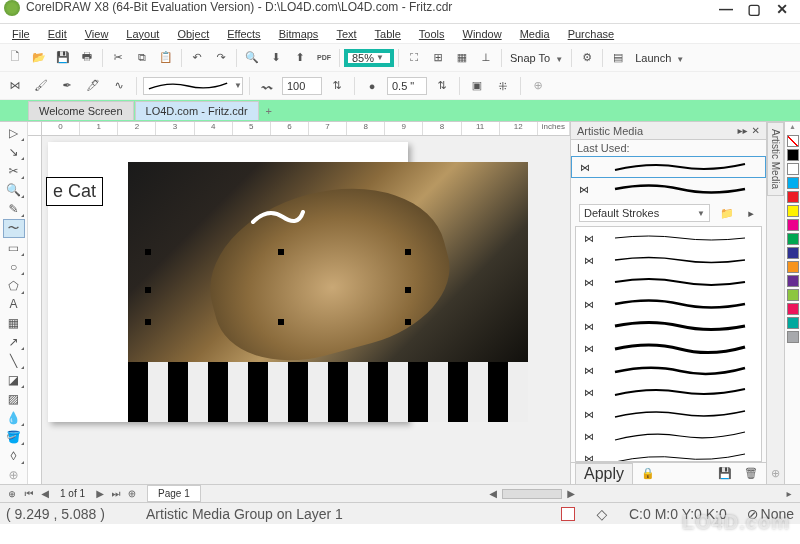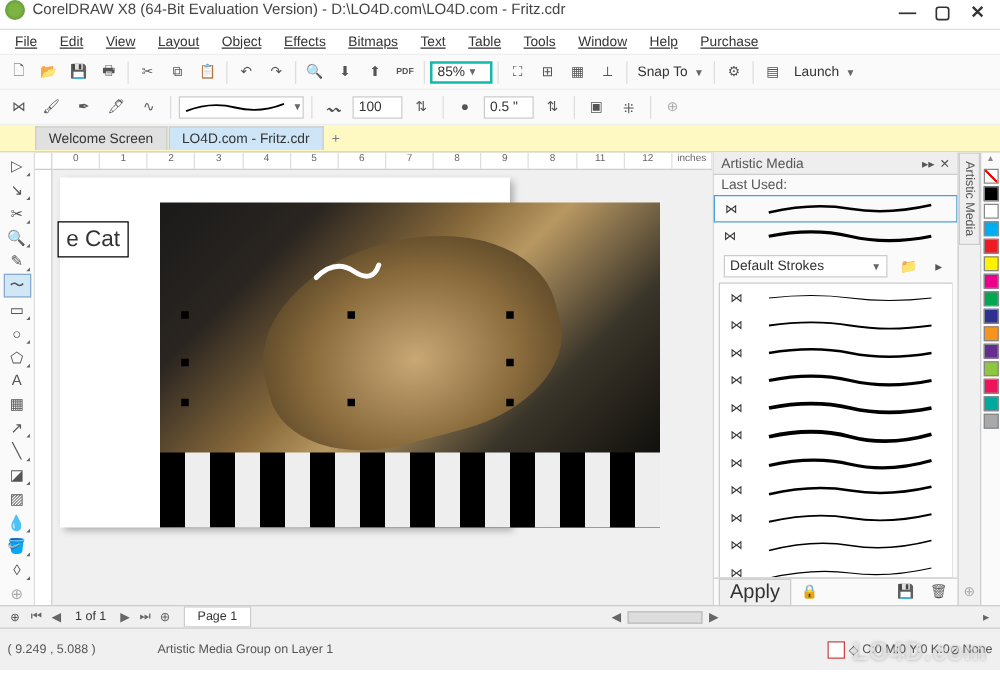--- a/index.html
+++ b/index.html
@@ -6,27 +6,27 @@
 body { width: 800px; height: 544px; background: #fff; overflow: hidden; position: relative; font-size: 11px; color: #333; }
 .titlebar { height: 24px; background: #fff; display: flex; align-items: flex-start; padding: 0 4px; border-bottom: 1px solid #ddd; }
 .titlebar .logo { width: 16px; height: 16px; background: radial-gradient(circle, #7cb342 40%, #558b2f 100%); border-radius: 50%; margin-right: 6px; }
 .titlebar .title { font-size: 12px; color: #444; flex: 1; }
 .winbtn { width: 28px; height: 18px; display: flex; align-items: center; justify-content: center; font-size: 14px; font-weight: bold; cursor: default; }
 .menubar { height: 20px; display: flex; align-items: center; padding: 0 4px; gap: 2px; border-bottom: 1px solid #eee; }
 .menubar span { padding: 2px 8px; font-size: 11px; cursor: default; text-decoration: underline; }
 .toolbar1 { height: 28px; display: flex; align-items: center; padding: 0 4px; gap: 2px; border-bottom: 1px solid #eee; background: #fafafa; }
 .btn { width: 22px; height: 22px; display: flex; align-items: center; justify-content: center; border: 1px solid transparent; font-size: 11px; color: #555; }
 .sep { width: 1px; height: 18px; background: #ddd; margin: 0 2px; }
-.zoom-box { width: 50px; height: 18px; border: 2px solid #14b8a6; padding: 0 4px; font-size: 11px; display: flex; align-items: center; background: #fff; }
+.zoom-box { width: 50px; height: 18px; border: 4px solid #14b8a6; padding: 0 4px; font-size: 11px; display: flex; align-items: center; background: #fff; }
 .dd-arrow { font-size: 8px; color: #666; margin-left: 2px; }
 .toolbar2 { height: 28px; display: flex; align-items: center; padding: 0 4px; gap: 4px; border-bottom: 1px solid #eee; background: #fafafa; }
 .stroke-preview { width: 100px; height: 18px; border: 1px solid #ccc; background: #fff; display: flex; align-items: center; justify-content: center; position: relative; }
 .stroke-preview svg { width: 90px; height: 14px; }
 .num-box { width: 40px; height: 18px; border: 1px solid #ccc; background: #fff; display: flex; align-items: center; padding: 0 4px; font-size: 11px; }
-.tabs { height: 22px; display: flex; align-items: center; padding-left: 28px; background: #fef9c3; border-bottom: 1px solid #ccc; }
+.tabs { height: 22px; display: flex; align-items: center; padding-left: 28px; background: #86efac; border-bottom: 1px solid #ccc; }
 .tab { padding: 3px 10px; font-size: 11px; background: #e0e0e0; border: 1px solid #ccc; border-bottom: none; margin-right: 1px; }
 .tab.active { background: #cde5f7; }
 .tab-plus { width: 18px; height: 16px; display: flex; align-items: center; justify-content: center; color: #777; }
 .workspace { display: flex; height: 362px; }
 .toolbox { width: 28px; background: #fafafa; border-right: 1px solid #ddd; display: flex; flex-direction: column; align-items: center; padding-top: 2px; gap: 1px; }
 .tool { width: 22px; height: 20px; display: flex; align-items: center; justify-content: center; font-size: 12px; color: #555; position: relative; }
 .tool.sel { background: #d0e7f5; border: 1px solid #8ac; }
 .tool .corner { position: absolute; right: 1px; bottom: 1px; width: 0; height: 0; border-left: 3px solid transparent; border-bottom: 3px solid #666; }
 .canvas-area { flex: 1; position: relative; background: #f0f0f0; overflow: hidden; }
 .ruler-h { position: absolute; top: 0; left: 14px; right: 0; height: 14px; background: #fff; border-bottom: 1px solid #ccc; display: flex; font-size: 8px; color: #666; overflow: hidden; }
@@ -52,21 +52,21 @@
 .brush-stroke { flex: 1; height: 18px; display: flex; align-items: center; justify-content: center; }
 .stroke-dd { margin: 2px 4px; height: 18px; border: 1px solid #ccc; background: #fff; display: flex; align-items: center; padding: 0 4px; font-size: 11px; }
 .brush-list { flex: 1; overflow-y: auto; border: 1px solid #ccc; margin: 0 4px; background: #fff; }
 .panel-footer { height: 22px; display: flex; align-items: center; padding: 0 4px; gap: 4px; border-top: 1px solid #ccc; }
 .apply-btn { padding: 1px 8px; border: 1px solid #ccc; background: #f0f0f0; font-size: 16px; }
 .palette { width: 16px; background: #fafafa; border-left: 1px solid #ccc; display: flex; flex-direction: column; align-items: center; }
 .swatch { width: 12px; height: 12px; margin: 1px 0; border: 1px solid #888; }
 .vert-tab { writing-mode: vertical-rl; font-size: 10px; padding: 6px 2px; background: #eee; border: 1px solid #ccc; color: #555; }
 .pagebar { height: 18px; display: flex; align-items: center; background: #f0f0f0; border-top: 1px solid #ccc; padding: 0 4px; font-size: 10px; gap: 2px; }
 .pagebar .nav { width: 14px; text-align: center; color: #666; }
-.statusbar { height: 34px; display: flex; align-items: center; background: #f0f0f0; border-top: 1px solid #ccc; padding: 0 6px; font-size: 10px; color: #555; }
+.statusbar { height: 22px; display: flex; align-items: center; background: #f0f0f0; border-top: 1px solid #ccc; padding: 0 6px; font-size: 14px; color: #555; gap: 20px; }
 .statusbar .coords { width: 120px; }
 .statusbar .spacer { flex: 1; }
 .watermark { position: absolute; right: 10px; bottom: 10px; font-size: 20px; color: rgba(255,255,255,0.5); font-weight: bold; letter-spacing: 1px; pointer-events: none; text-shadow: 0 0 3px rgba(0,0,0,0.3); }
 .footer-icon { width: 14px; height: 14px; display: inline-flex; align-items: center; justify-content: center; }
 </style>
 </head>
 <body>
 
 <div class="titlebar">
   <div class="logo"></div>
@@ -81,21 +81,21 @@
   <span>Edit</span>
   <span>View</span>
   <span>Layout</span>
   <span>Object</span>
   <span>Effects</span>
   <span>Bitmaps</span>
   <span>Text</span>
   <span>Table</span>
   <span>Tools</span>
   <span>Window</span>
-  <span>Help</span>
+  <span>Media</span>
   <span>Purchase</span>
 </div>
 
 <div class="toolbar1">
   <div class="btn">🗋</div>
   <div class="btn">📂</div>
   <div class="btn">💾</div>
   <div class="btn">🖶</div>
   <div class="sep"></div>
   <div class="btn">✂</div>

